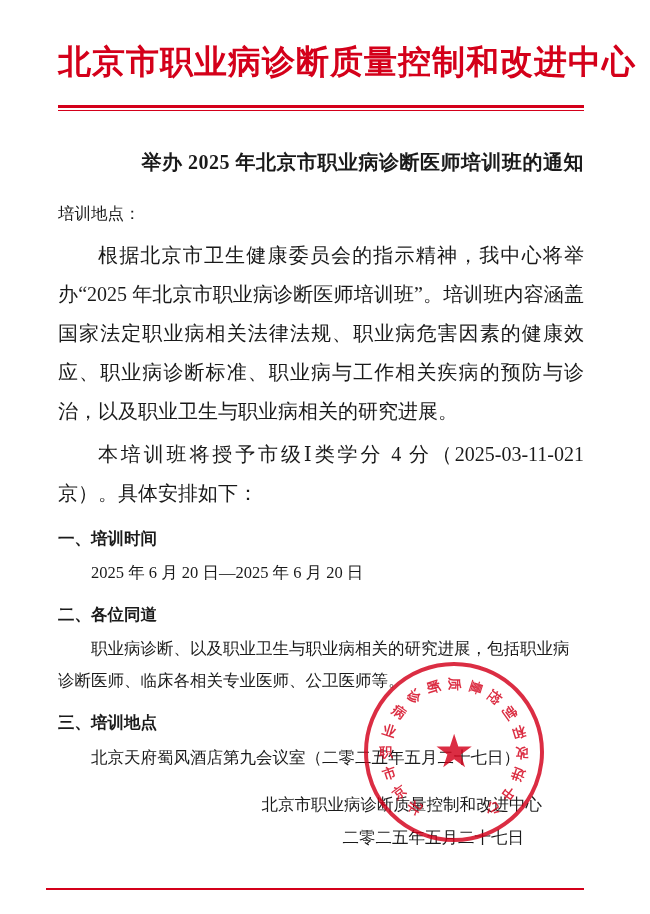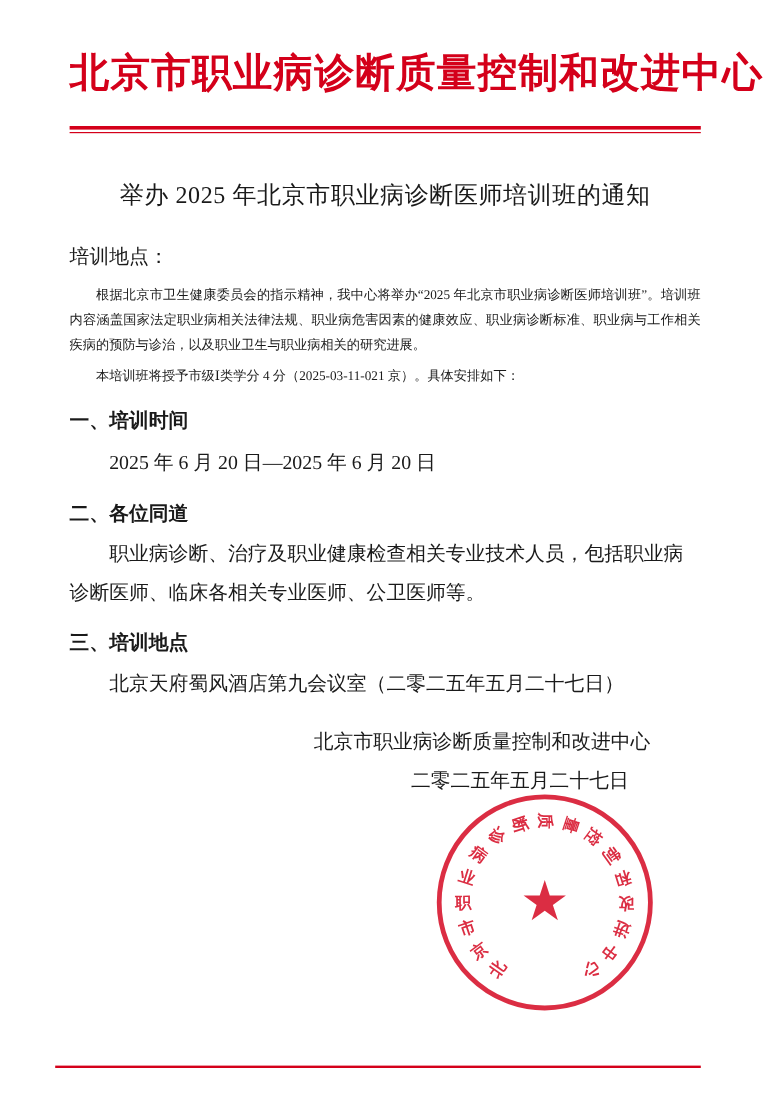--- a/index.html
+++ b/index.html
@@ -37,33 +37,33 @@
     border: none;
     border-top: 3px solid #d4001a;
     margin: 22px 0 2px 0;
   }
   .rule-thin {
     border: none;
     border-top: 1px solid #d4001a;
     margin: 0 0 0 0;
   }
   .doc-title {
-    text-align: center;
+    text-align: right;
     font-size: 20px;
-    font-weight: normal;
+    font-weight: bold;
     margin: 38px 0 22px 0;
     letter-spacing: 0.5px;
   }
   .salutation {
     font-size: 16.5px;
     margin: 0 0 6px 0;
     line-height: 1.9;
   }
   p.body-par {
-    font-size: 11px;
+    font-size: 20px;
     line-height: 1.95;
     margin: 0 0 4px 0;
     text-align: justify;
     text-indent: 2em;
   }
   p.section-head {
     font-size: 16.5px;
     line-height: 1.95;
     margin: 10px 0 2px 0;
     text-indent: 0;
@@ -145,21 +145,21 @@
 
   <div class="salutation">培训地点：</div>
 
   <p class="body-par">根据北京市卫生健康委员会的指示精神，我中心将举办“2025 年北京市职业病诊断医师培训班”。培训班内容涵盖国家法定职业病相关法律法规、职业病危害因素的健康效应、职业病诊断标准、职业病与工作相关疾病的预防与诊治，以及职业卫生与职业病相关的研究进展。</p>
   <p class="body-par">本培训班将授予市级Ⅰ类学分 4 分（2025-03-11-021 京）。具体安排如下：</p>
 
   <p class="section-head">一、培训时间</p>
   <p class="section-body">2025 年 6 月 20 日—2025 年 6 月 20 日</p>
 
   <p class="section-head">二、各位同道</p>
-  <p class="section-body">职业病诊断、治疗及职业健康检查相关专业技术人员，包括职业病诊断医师、临床各相关专业医师、公卫医师等。</p>
+  <p class="section-body">职业病诊断、以及职业卫生与职业病相关的研究进展，包括职业病诊断医师、临床各相关专业医师、公卫医师等。</p>
 
   <p class="section-head">三、培训地点</p>
   <p class="section-body">北京天府蜀风酒店第九会议室（二零二五年五月二十七日）</p>
 
   <div class="signature">
     <span class="sign-line">北京市职业病诊断质量控制和改进中心</span>
     <span class="sign-date">二零二五年五月二十七日</span>
   </div>
 
   <div class="seal">

